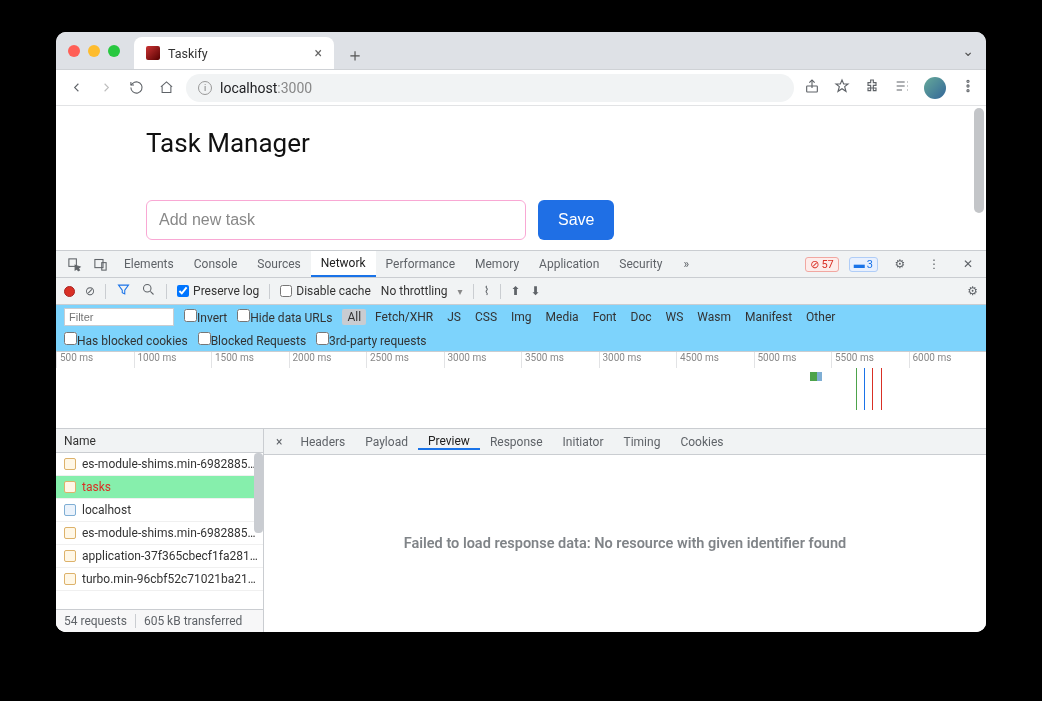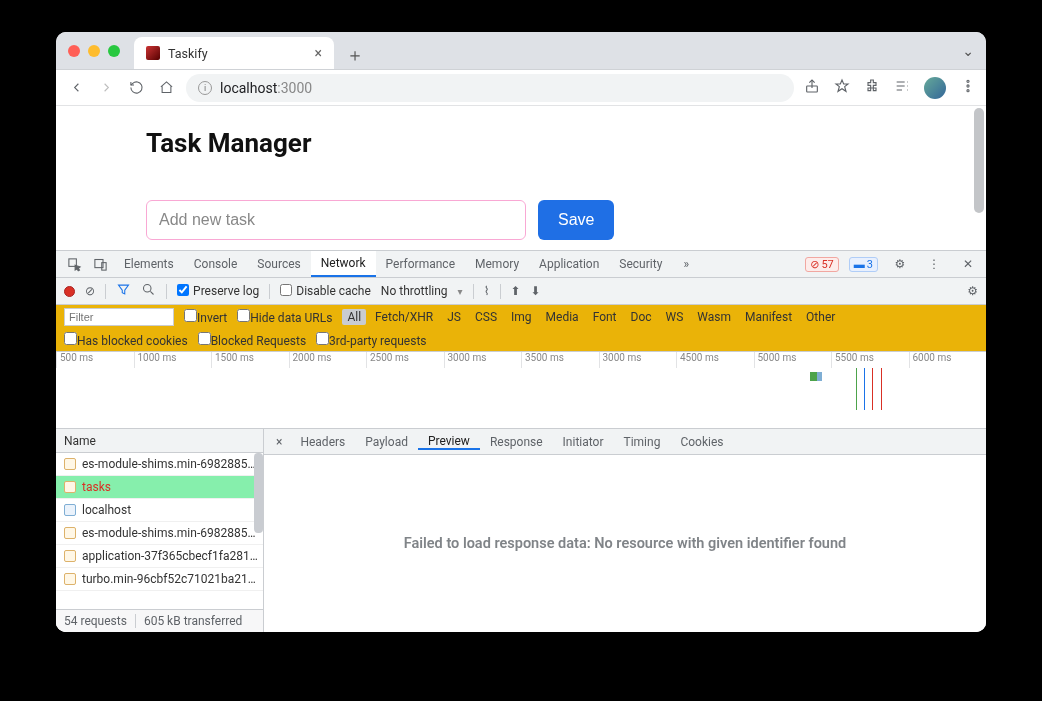--- a/index.html
+++ b/index.html
@@ -27,44 +27,44 @@
 .url-field { flex: 1; height: 28px; background: #f1f3f4; border-radius: 14px; display: flex; align-items: center; padding: 0 12px; gap: 8px; font-size: 14px; color: #444; }
 .url-field .info { width: 14px; height: 14px; border: 1px solid #999; border-radius: 50%; display: flex; align-items: center; justify-content: center; font-size: 9px; color: #777; }
 .url-field .domain { color: #202124; }
 .url-field .port { color: #888; }
 .addr-icons { display: flex; align-items: center; gap: 14px; color: #5f6368; }
 .avatar { width: 22px; height: 22px; border-radius: 50%; background: linear-gradient(135deg,#6a9,#369); }
 .addr-icons svg { width: 16px; height: 16px; }
 
 
 .page { padding: 22px 90px 10px 90px; background: #fff; }
-.page h1 { font-size: 26px; font-weight: 700; color: #111; margin-bottom: 42px; }
+.page h1 { font-size: 26px; font-weight: 400; color: #111; margin-bottom: 42px; }
 .task-form { display: flex; gap: 12px; }
 .task-input { flex: 0 0 380px; height: 40px; border: 1px solid #f9a8d4; border-radius: 6px; padding: 0 12px; font-size: 16px; color: #555; }
 .task-input::placeholder { color: #888; }
 .save-btn { height: 40px; padding: 0 20px; background: #1f6fe5; color: #fff; border: none; border-radius: 6px; font-size: 16px; font-weight: 500; cursor: pointer; }
 
 
 .devtools { flex: 1; display: flex; flex-direction: column; border-top: 1px solid #cacdd1; font-size: 12px; color: #333; background: #f1f3f4; overflow: hidden; }
 .dt-tabs { height: 27px; background: #f1f3f4; display: flex; align-items: center; padding: 0 6px; gap: 2px; border-bottom: 1px solid #cacdd1; }
 .dt-tabs .dt-icon { width: 24px; display: flex; justify-content: center; color: #5f6368; cursor: pointer; }
 .dt-tab { padding: 0 10px; height: 26px; display: flex; align-items: center; cursor: pointer; color: #5f6368; }
 .dt-tab.active { color: #212121; border-bottom: 2px solid #1a73e8; background: #fff; }
 .dt-status { margin-left: auto; display: flex; align-items: center; gap: 10px; }
 .badge { display: inline-flex; align-items: center; gap: 2px; padding: 0 4px; border-radius: 3px; font-size: 11px; }
 .badge.err { color: #d93025; border: 1px solid #f1a7a1; background: #fdecea; }
 .badge.info { color: #1a73e8; border: 1px solid #b0cdf7; background: #e8f0fe; }
 
 .dt-toolbar { height: 27px; background: #f1f3f4; display: flex; align-items: center; padding: 0 8px; gap: 10px; border-bottom: 1px solid #cacdd1; }
 .dt-toolbar .rec { width: 11px; height: 11px; border-radius: 50%; background: #d93025; border: 1px solid #a22; }
-.dt-toolbar label { display: flex; gap: 4px; white-space: nowrap; }
+.dt-toolbar label { display: flex; align-items: center; gap: 4px; white-space: nowrap; }
 .dt-toolbar input[type=checkbox] { width: 12px; height: 12px; }
 .gear { margin-left: auto; }
 
-.dt-filters { background: #eab308; border-bottom: 1px solid #cacdd1; font-size: 12px; }
+.dt-filters { background: #7dd3fc; border-bottom: 1px solid #cacdd1; font-size: 12px; }
 .dt-filters-row { display: flex; align-items: center; padding: 3px 8px; gap: 10px; flex-wrap: wrap; }
 .filter-input { width: 110px; height: 18px; border: 1px solid #cacdd1; padding: 0 4px; font-size: 11px; }
 .filter-type { padding: 1px 5px; cursor: pointer; border-radius: 2px; }
 .filter-type.active { background: #c9ccd1; }
 
 .timeline { height: 77px; background: #fff; border-bottom: 1px solid #cacdd1; position: relative; overflow: hidden; }
 .timeline-ticks { position: absolute; top: 0; left: 0; right: 0; height: 16px; display: flex; font-size: 10px; color: #888; }
 .timeline-ticks span { flex: 1; border-left: 1px solid #e2e3e5; padding-left: 3px; }
 .tl-marker1 { position: absolute; left: 754px; top: 20px; width: 12px; height: 9px; background: #4da34b; border-right:5px solid #7faed4; }
 .tl-marker2 { position: absolute; left: 800px; top: 16px; width: 1px; height: 42px; background: #4da34b; }

